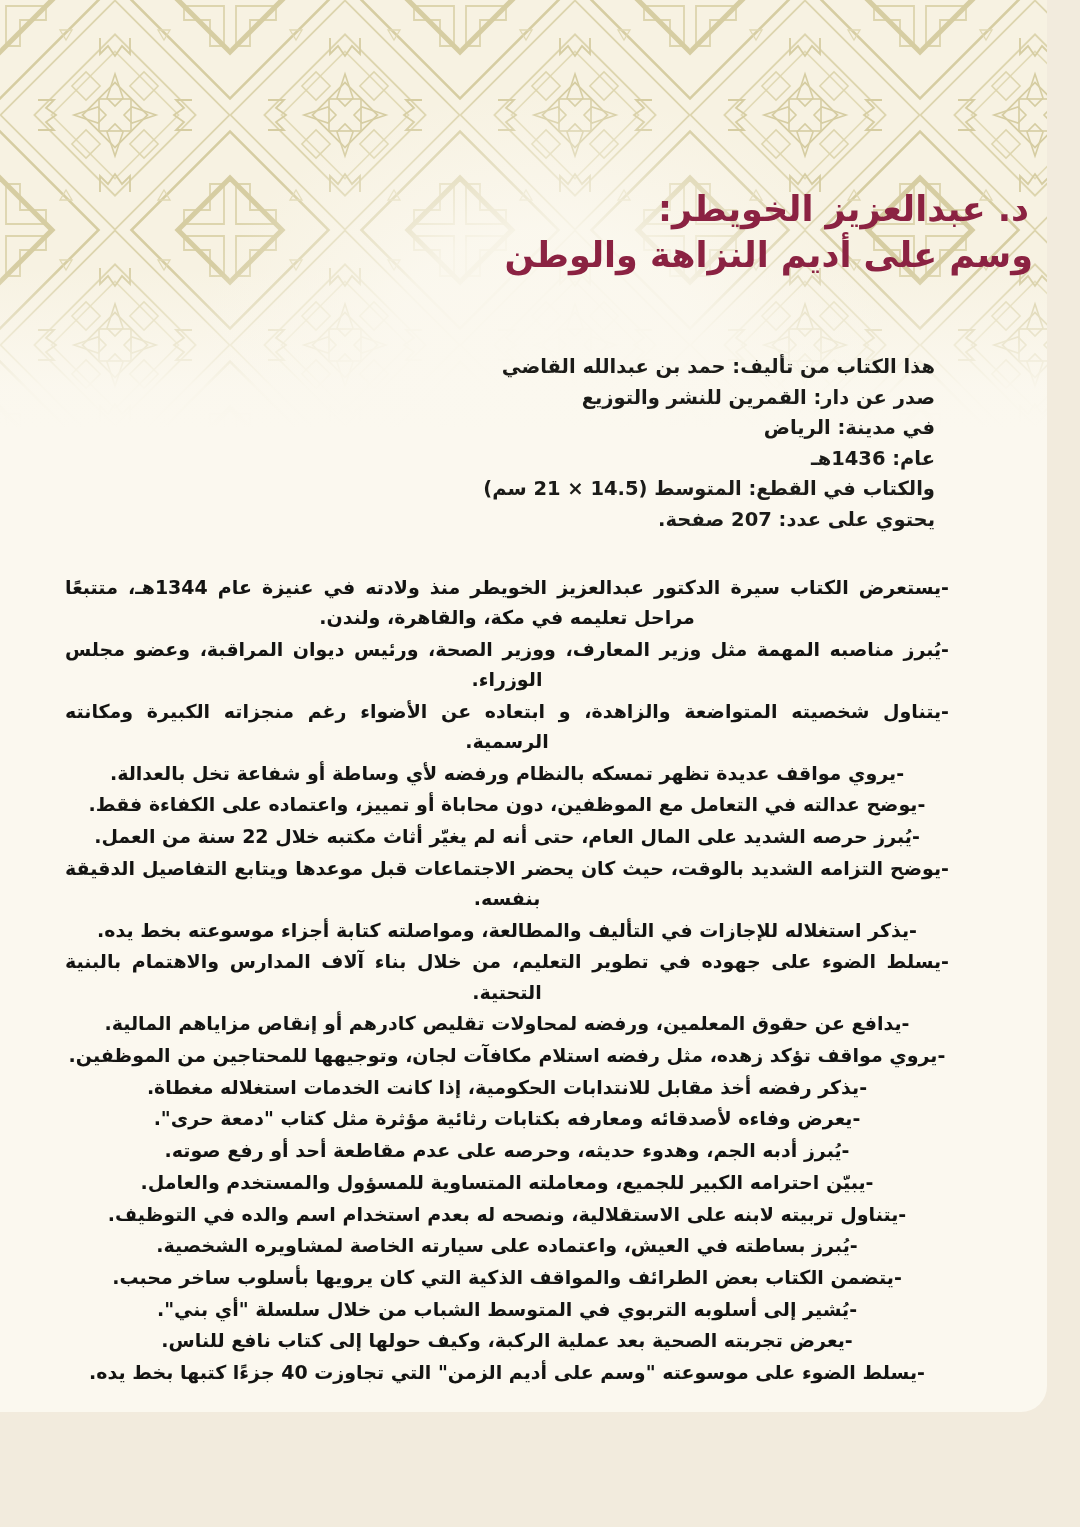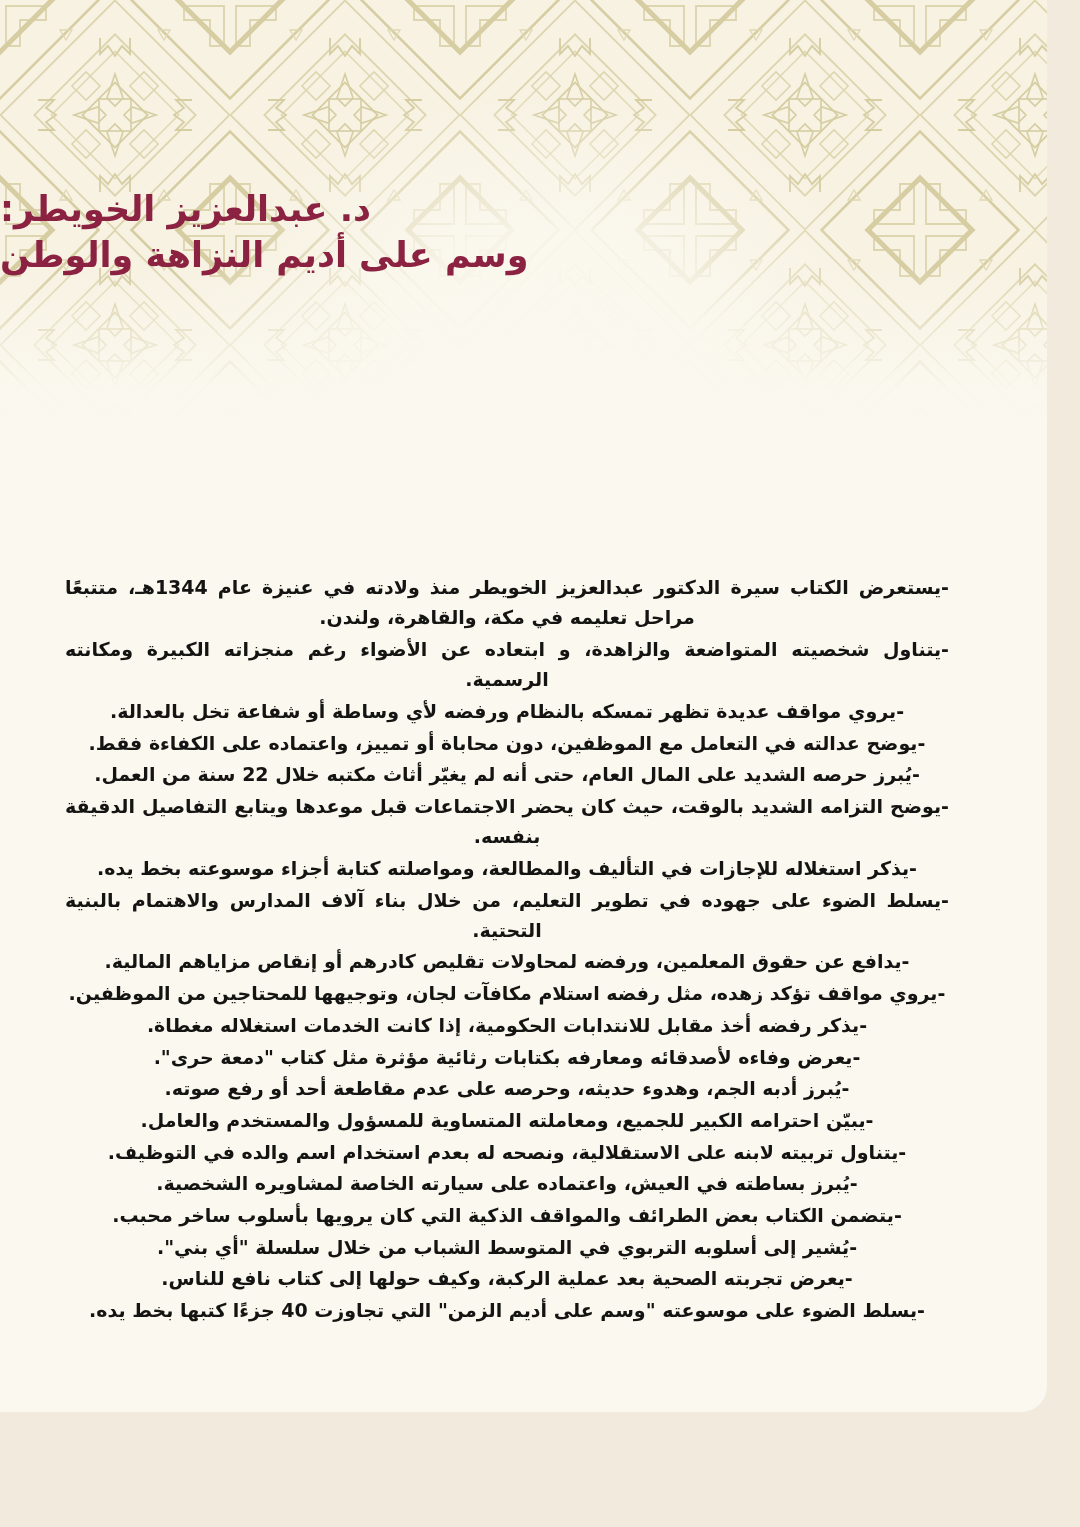--- a/index.html
+++ b/index.html
@@ -59,21 +59,21 @@
         rgba(251,248,239,1) 100%);
   }
 
   
   #title-block {
     position: absolute;
     top: 186;
     right: 0;
     left: 0;
     top: 186px;
-    text-align: left;
+    text-align: right;
     z-index: 5;
   }
   .title-line {
     color: #8b2242;
     font-weight: bold;
     font-size: 35px;
     line-height: 46px;
     letter-spacing: -0.2px;
     white-space: nowrap;
   }
@@ -173,23 +173,32 @@
       <rect x="0" y="0" width="1047" height="430" fill="url(#najdi)"></rect>
     </svg>
     <div id="pattern-fade"></div>
   </div>
 
   <div id="title-block">
     <div class="title-line l1">د. عبدالعزيز الخويطر:</div>
     <div class="title-line l2">وسم على أديم النزاهة والوطن</div>
   </div>
 
+  <div id="meta-block">
+    <div class="meta-line">هذا الكتاب من تأليف: حمد بن عبدالله القاضي</div>
+    <div class="meta-line">صدر عن دار: القمرين للنشر والتوزيع</div>
+    <div class="meta-line">في مدينة: الرياض</div>
+    <div class="meta-line">عام: 1436هـ</div>
+    <div class="meta-line">والكتاب في القطع: المتوسط (14.5 × 21 سم)</div>
+    <div class="meta-line">يحتوي على عدد: 207 صفحة.</div>
+  </div>
 
   <div id="body-block">
     <p class="bullet">-يستعرض الكتاب سيرة الدكتور عبدالعزيز الخويطر منذ ولادته في عنيزة عام 1344هـ، متتبعًا مراحل تعليمه في مكة، والقاهرة، ولندن.</p>
+    <p class="bullet">-يُبرز مناصبه المهمة مثل وزير المعارف، ووزير الصحة، ورئيس ديوان المراقبة، وعضو مجلس الوزراء.</p>
     <p class="bullet">-يتناول شخصيته المتواضعة والزاهدة، و ابتعاده عن الأضواء رغم منجزاته الكبيرة ومكانته الرسمية.</p>
     <p class="bullet">-يروي مواقف عديدة تظهر تمسكه بالنظام ورفضه لأي وساطة أو شفاعة تخل بالعدالة.</p>
     <p class="bullet">-يوضح عدالته في التعامل مع الموظفين، دون محاباة أو تمييز، واعتماده على الكفاءة فقط.</p>
     <p class="bullet">-يُبرز حرصه الشديد على المال العام، حتى أنه لم يغيّر أثاث مكتبه خلال 22 سنة من العمل.</p>
     <p class="bullet">-يوضح التزامه الشديد بالوقت، حيث كان يحضر الاجتماعات قبل موعدها ويتابع التفاصيل الدقيقة بنفسه.</p>
     <p class="bullet">-يذكر استغلاله للإجازات في التأليف والمطالعة، ومواصلته كتابة أجزاء موسوعته بخط يده.</p>
     <p class="bullet">-يسلط الضوء على جهوده في تطوير التعليم، من خلال بناء آلاف المدارس والاهتمام بالبنية التحتية.</p>
     <p class="bullet">-يدافع عن حقوق المعلمين، ورفضه لمحاولات تقليص كادرهم أو إنقاص مزاياهم المالية.</p>
     <p class="bullet">-يروي مواقف تؤكد زهده، مثل رفضه استلام مكافآت لجان، وتوجيهها للمحتاجين من الموظفين.</p>
     <p class="bullet">-يذكر رفضه أخذ مقابل للانتدابات الحكومية، إذا كانت الخدمات استغلاله مغطاة.</p>

